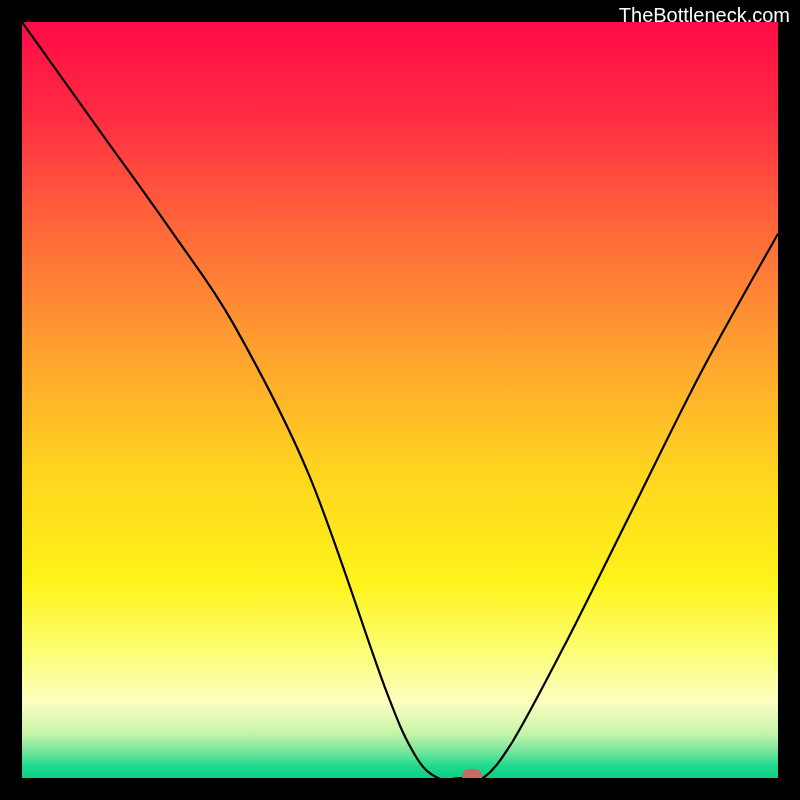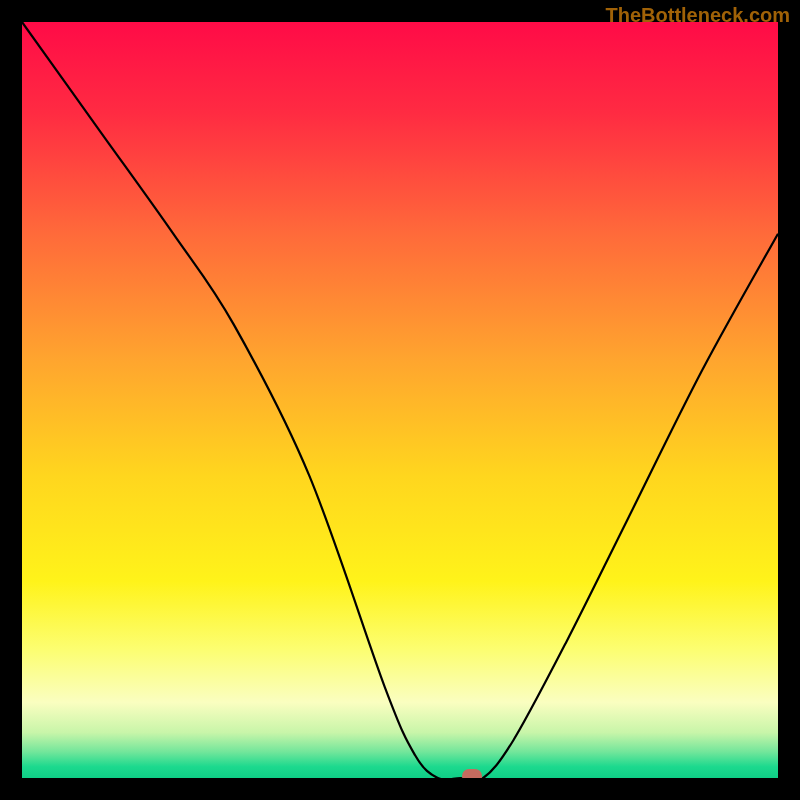--- a/index.html
+++ b/index.html
@@ -7,23 +7,23 @@
     width: 800px;
     height: 800px;
     background: #000;
     position: relative;
     font-family: Arial, sans-serif;
   }
   .watermark {
     position: absolute;
     top: 4px;
     right: 10px;
-    color: #a16207;
+    color: #ffffff;
     font-size: 20px;
-    font-weight: 700;
+    font-weight: 400;
     z-index: 10;
   }
   .plot-area {
     position: absolute;
     left: 22px;
     top: 22px;
     width: 756px;
     height: 756px;
     overflow: hidden;
   }

